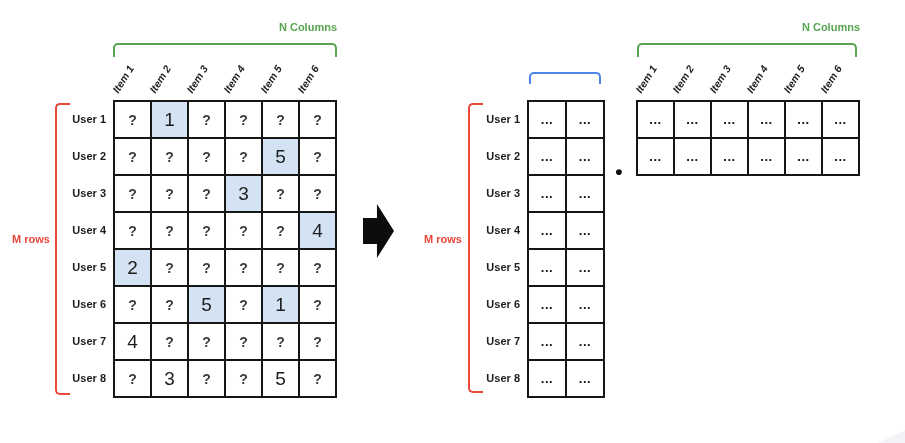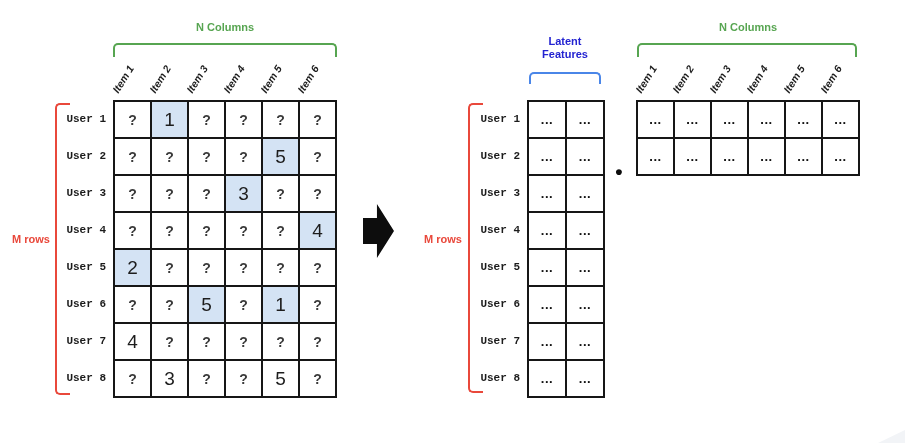--- a/index.html
+++ b/index.html
@@ -3,21 +3,21 @@
 <meta charset="utf-8">
 <style>
   * { margin:0; padding:0; box-sizing:border-box; }
   html,body { background:#ffffff; }
   body { font-family:"Liberation Sans", sans-serif; color:#222; }
   #canvas { position:relative; width:905px; height:443px; background:#fff; overflow:hidden; }
   .abs { position:absolute; }
 
   
   .seclabel { position:absolute; font-weight:bold; font-size:11px; text-align:center; }
-  .green-t { color:var(--green); }
+  .green-t { color:var(--green);text-align:right; }
   .red-t   { color:var(--red);margin-top:8px; }
   .blue-t  { color:var(--blue-text); line-height:13px; }
 
   
   .bracket-down { position:absolute; border-style:solid; border-width:2.5px 2.5px 0 2.5px; border-radius:5px 5px 0 0; }
   .green-b { border-color:var(--green); }
   .blue-b  { border-color:var(--blue-bracket); }
   .bracket-left { position:absolute; border-style:solid; border-color:var(--red);
                   border-width:2.5px 0 2.5px 2.5px; border-radius:5px 0 0 5px; }
 
@@ -27,21 +27,21 @@
   .cell.hl { background:var(--cell-highlight); }
   .q   { font-size:14px; font-weight:bold; color:#3a3a3a; }
   .num { font-size:19px; font-weight:normal; color:#1d1d1d; }
   .dots { font-size:13px; font-weight:bold; color:#111; letter-spacing:0.5px; }
 
   #ratings-grid { left:113px; top:100px; grid-template-columns:repeat(6,35px); grid-auto-rows:35px; }
   #user-grid    { left:527px; top:100px; grid-template-columns:repeat(2,36px); grid-auto-rows:35px; }
   #item-grid    { left:636px; top:100px; grid-template-columns:repeat(6,35px); grid-auto-rows:35px; }
 
   
-  .rowheads { position:absolute; width:52px;font-family:Liberation Mono, monospace; }
+  .rowheads { position:absolute; width:52px; }
   .rowhead { height:35px; line-height:35px; margin-bottom:2px; text-align:right;
              font-weight:bold; font-size:11px; color:#1c1c1c; white-space:nowrap; }
   #ratings-row-headers { left:54px;  top:102px; }
   #user-row-headers    { left:468px; top:102px; }
 
   
   .colhead { position:absolute; top:83px; line-height:12px; white-space:nowrap;
              font-weight:bold; font-style:italic; font-size:10.5px; color:#1c1c1c;
              transform:rotate(-58deg); transform-origin:left bottom; }
 
@@ -139,21 +139,20 @@
       <div class="cell q">?</div>
       <div class="cell num">5</div>
       <div class="cell q">?</div>
     </div>
 
   <div id="arrow" class="abs"></div>
 
   <div id="mrows-right-label" class="seclabel red-t">M rows</div>
   <div id="mrows-right-bracket" class="bracket-left"></div>
 
-  <div id="latent-label" class="seclabel blue-t">Latent Features</div>
   <div id="latent-bracket" class="bracket-down blue-b"></div>
 
   <div id="user-row-headers" class="rowheads">
       <div class="rowhead">User 1</div>
       <div class="rowhead">User 2</div>
       <div class="rowhead">User 3</div>
       <div class="rowhead">User 4</div>
       <div class="rowhead">User 5</div>
       <div class="rowhead">User 6</div>
       <div class="rowhead">User 7</div>

